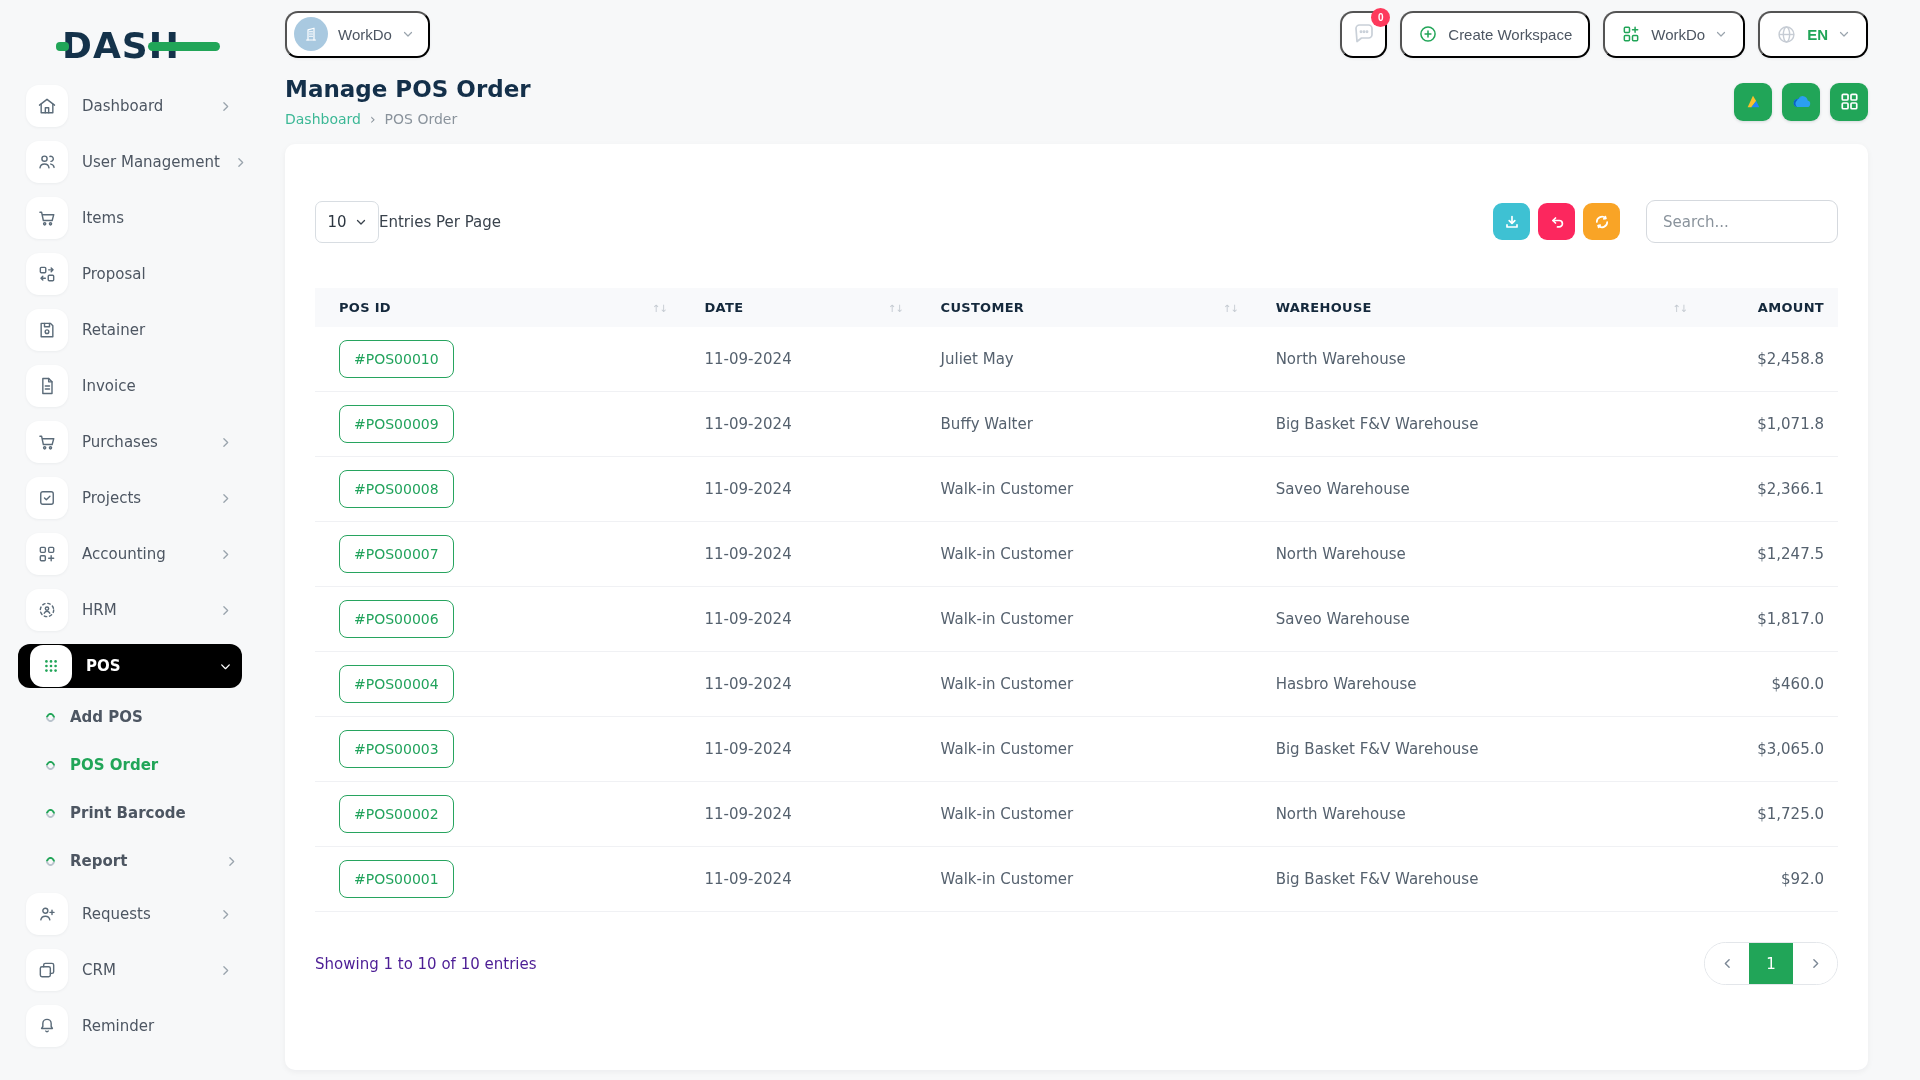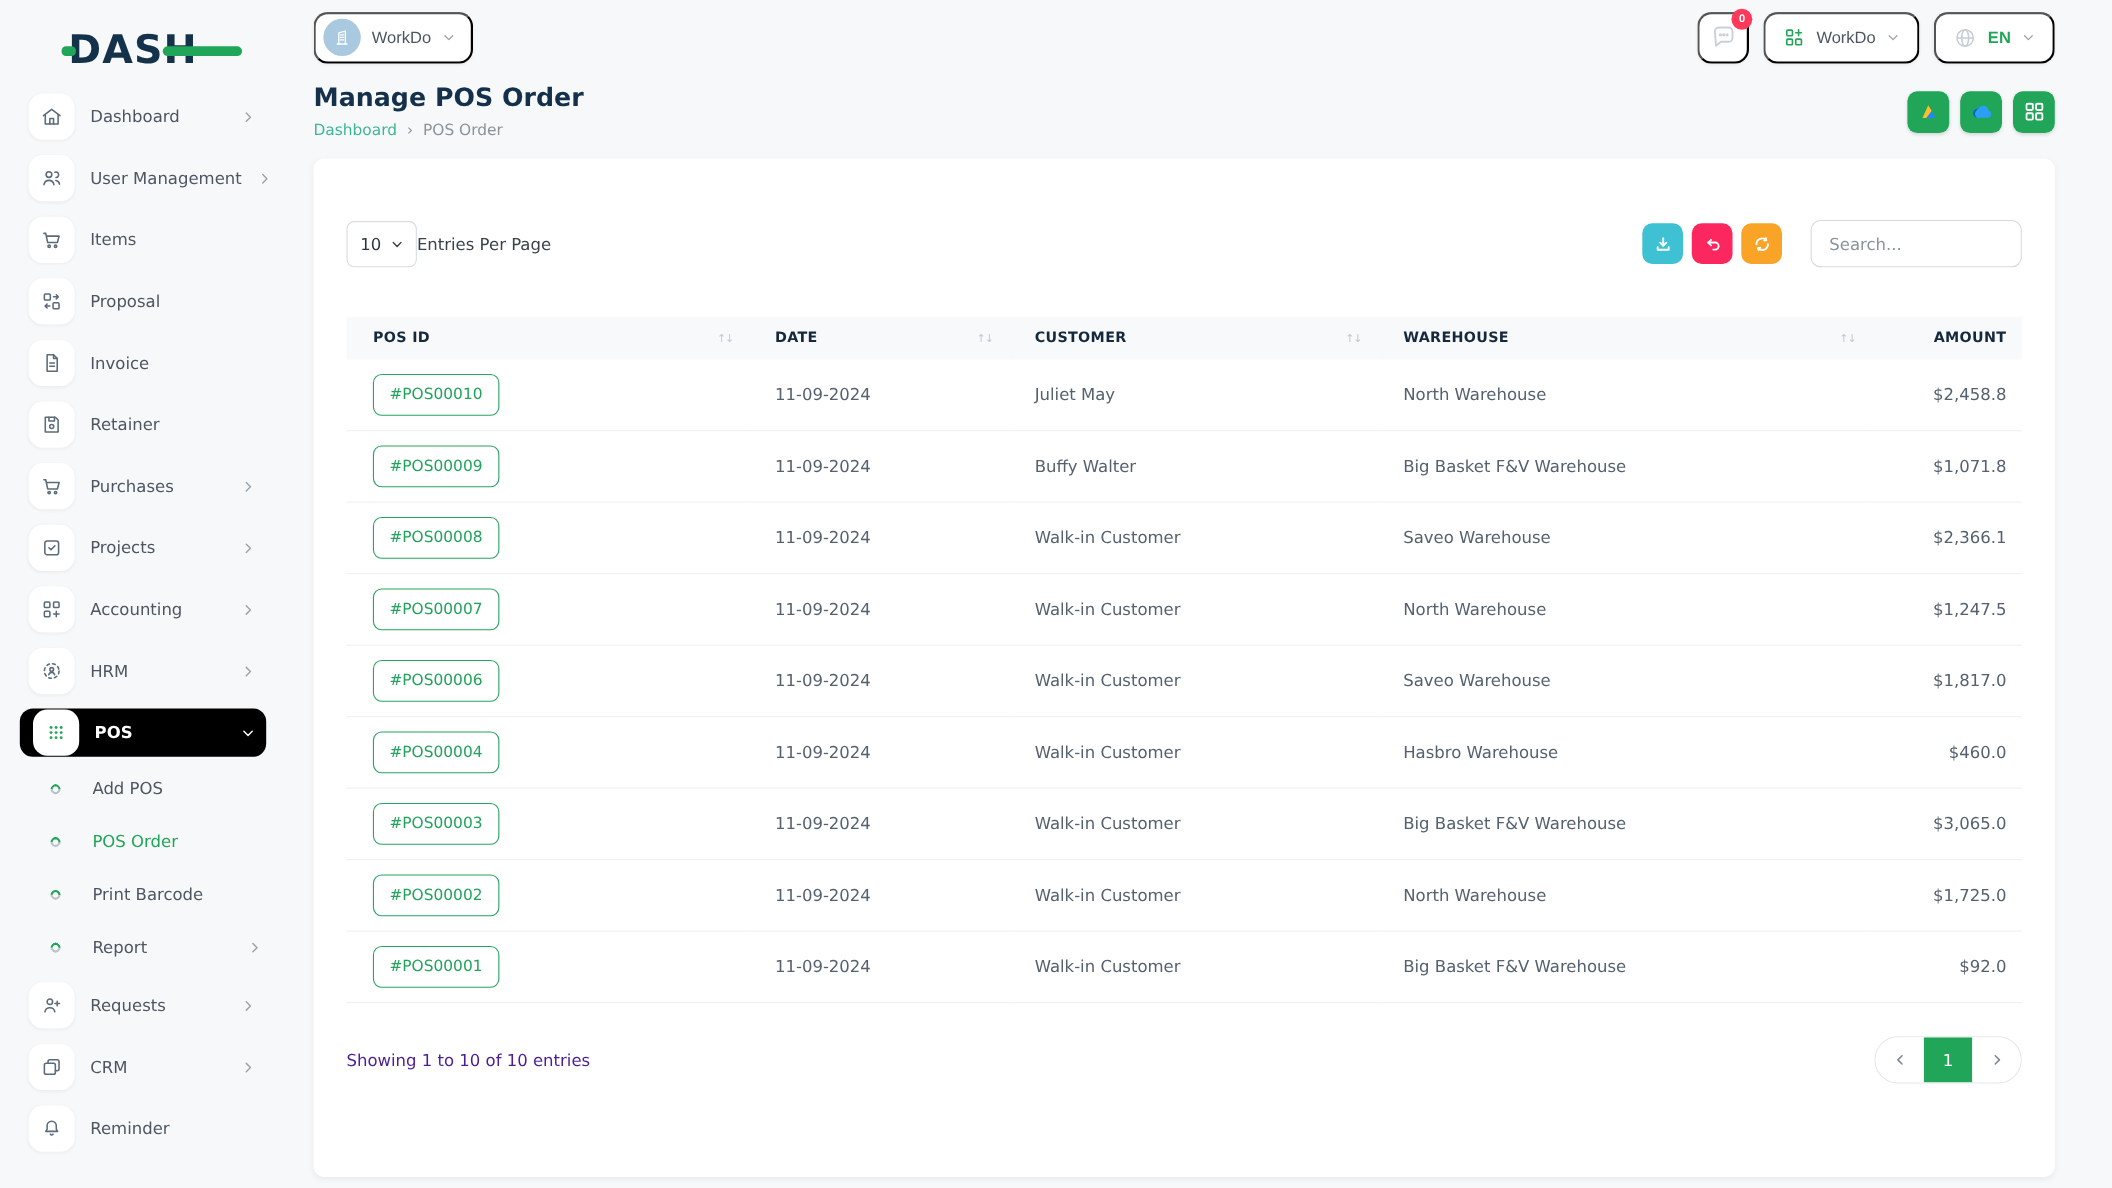--- a/index.html
+++ b/index.html
@@ -18,21 +18,21 @@
   .srow { display:flex; align-items:center; gap:14px; height:44px; margin-bottom:12px; padding:0 10px 0 8px; border-radius:12px; cursor:pointer; }
   .sicon { width:42px; height:42px; min-width:42px; background:#fff; border-radius:13px; display:flex; align-items:center; justify-content:center; box-shadow:0 1px 3px rgba(25,39,52,.05); color:#5b6b79; }
   .sicon svg { width:20px; height:20px; }
   .slabel { flex:1; font-size:15px; font-weight:500; color:#4d5662; white-space:nowrap; }
   .schev { color:#9aa4ad; display:flex; }
   .srow.active { background:#000000;padding-left:12px; }
   .srow.active .slabel { color:#fff; font-weight:700; }
   .srow.active .sicon { color:#21a558; }
   .srow.active .schev { color:#fff; }
 
-  .subrow { display:flex; align-items:center; gap:29px; height:34px; margin-bottom:14px; padding-left:28px; cursor:pointer; }
+  .subrow { display:flex; align-items:center; gap:15px; height:34px; margin-bottom:14px; padding-left:28px; cursor:pointer;font-weight:bold; }
   .bullet { width:9px; height:9px; min-width:9px; border-radius:50%; border:2px solid #b9c3cc; border-top-color:#21a558; border-right-color:#21a558; transform:rotate(-45deg); }
   .sublabel { flex:1; font-size:15px; color:#4d5662; }
   .subrow.active .sublabel { color:#21a558; }
   .subchev { color:#9aa4ad; display:flex; margin-right:4px; }
 
   
   .main { flex:1; padding:0 52px 0 27px; }
 
   .topbar { height:60px; display:flex; align-items:center; justify-content:space-between; padding-top:8px; }
   .pill { display:flex; align-items:center; gap:10px; background:#fff; border-radius:13px; height:47px; padding:0 16px; box-shadow:0 1px 3px rgba(25,39,52,.06); cursor:pointer; font-size:15px; color:#4d5662; font-weight:500; }
@@ -143,37 +143,37 @@
               <path d="M14 7h5m-2-2.2L19.2 7 17 9.2"></path>
               <path d="M10 17H5m2 2.2L4.8 17 7 14.8"></path>
             </svg>
           </span>
         <span class="slabel">Proposal</span>
       </div>
 
       <div class="srow">
         <span class="sicon">
             <svg viewBox="0 0 24 24" fill="none" stroke="currentColor" stroke-width="1.7" stroke-linecap="round" stroke-linejoin="round">
+              <path d="M5 4h11l3 3v13H5z"></path>
+              <path d="M9 4v4h6V4"></path>
+              <circle cx="12" cy="14" r="2.2"></circle>
+            </svg>
+          </span>
+        <span class="slabel">Retainer</span>
+      </div>
+
+      <div class="srow">
+        <span class="sicon">
+            <svg viewBox="0 0 24 24" fill="none" stroke="currentColor" stroke-width="1.7" stroke-linecap="round" stroke-linejoin="round">
               <path d="M7 3h7l4 4v14H7z"></path>
               <path d="M14 3v4h4"></path>
               <path d="M10 12h5M10 15.5h5"></path>
             </svg>
           </span>
         <span class="slabel">Invoice</span>
-      </div>
-
-      <div class="srow">
-        <span class="sicon">
-            <svg viewBox="0 0 24 24" fill="none" stroke="currentColor" stroke-width="1.7" stroke-linecap="round" stroke-linejoin="round">
-              <path d="M5 4h11l3 3v13H5z"></path>
-              <path d="M9 4v4h6V4"></path>
-              <circle cx="12" cy="14" r="2.2"></circle>
-            </svg>
-          </span>
-        <span class="slabel">Retainer</span>
       </div>
 
       <div class="srow">
         <span class="sicon">
             <svg viewBox="0 0 24 24" fill="none" stroke="currentColor" stroke-width="1.7" stroke-linecap="round" stroke-linejoin="round">
               <path d="M3.5 5h2l2.1 10h10.6l1.9-7H7"></path>
               <circle cx="9.2" cy="19" r="1.3"></circle>
               <circle cx="16.2" cy="19" r="1.3"></circle>
             </svg>
           </span>
@@ -343,20 +343,27 @@
         <button class="pill icon-pill">
           <svg width="24" height="24" viewBox="0 0 24 24" fill="none" stroke="#c9d0d8" stroke-width="1.7" stroke-linecap="round" stroke-linejoin="round">
               <path d="M4 6.5A3.5 3.5 0 0 1 7.5 3h9A3.5 3.5 0 0 1 20 6.5v6a3.5 3.5 0 0 1-3.5 3.5H9.5L5 19.5z"></path>
               <circle cx="9" cy="9.7" r="0.6" fill="#c9d0d8"></circle>
               <circle cx="12" cy="9.7" r="0.6" fill="#c9d0d8"></circle>
               <circle cx="15" cy="9.7" r="0.6" fill="#c9d0d8"></circle>
             </svg>
           <span class="msg-badge">0</span>
         </button>
 
+        <button class="pill">
+          <svg width="20" height="20" viewBox="0 0 24 24" fill="none" stroke="#21a558" stroke-width="1.8" stroke-linecap="round">
+              <circle cx="12" cy="12" r="8.5"></circle>
+              <path d="M12 8.5v7M8.5 12h7"></path>
+            </svg>
+          <span>Create Workspace</span>
+        </button>
 
         <button class="pill">
           <svg width="20" height="20" viewBox="0 0 24 24" fill="none" stroke="#21a558" stroke-width="1.8" stroke-linecap="round" stroke-linejoin="round">
               <rect x="4" y="4" width="6.2" height="6.2" rx="1.2"></rect>
               <rect x="4" y="13.8" width="6.2" height="6.2" rx="1.2"></rect>
               <rect x="13.8" y="13.8" width="6.2" height="6.2" rx="1.2"></rect>
               <path d="M16.9 3.8v6.2M13.8 6.9H20"></path>
             </svg>
           <span>WorkDo</span>
           <span class="schev">

